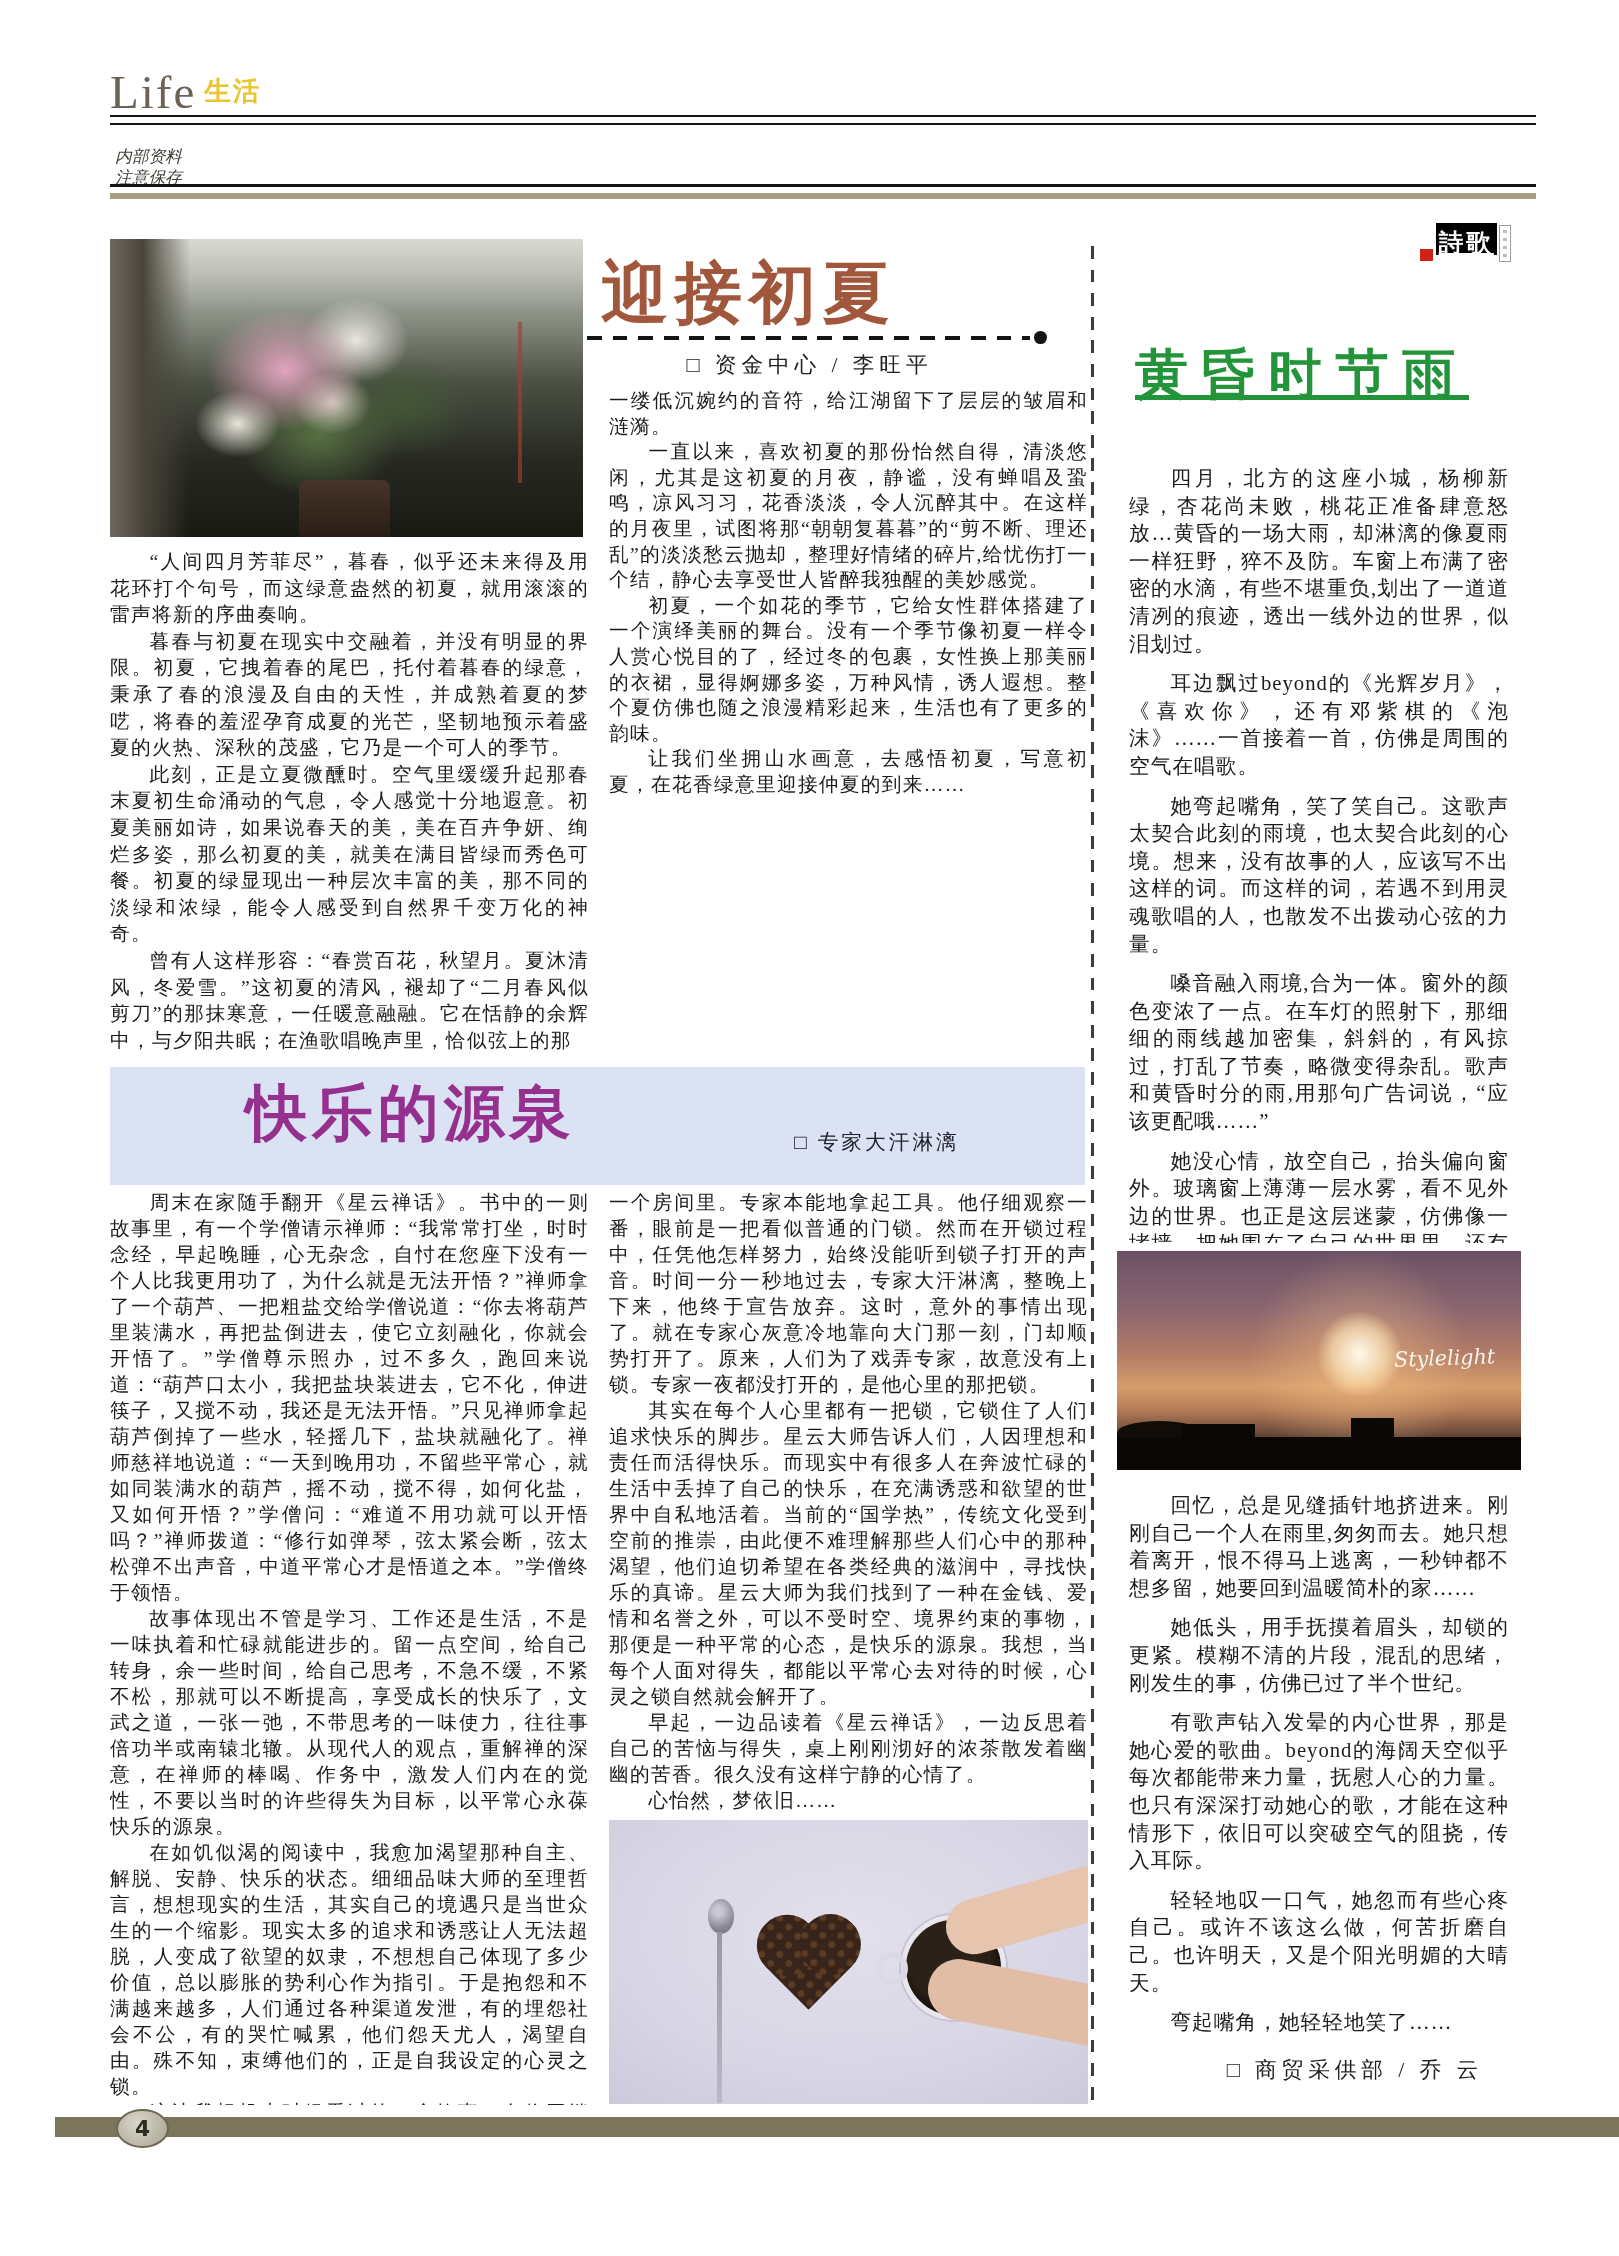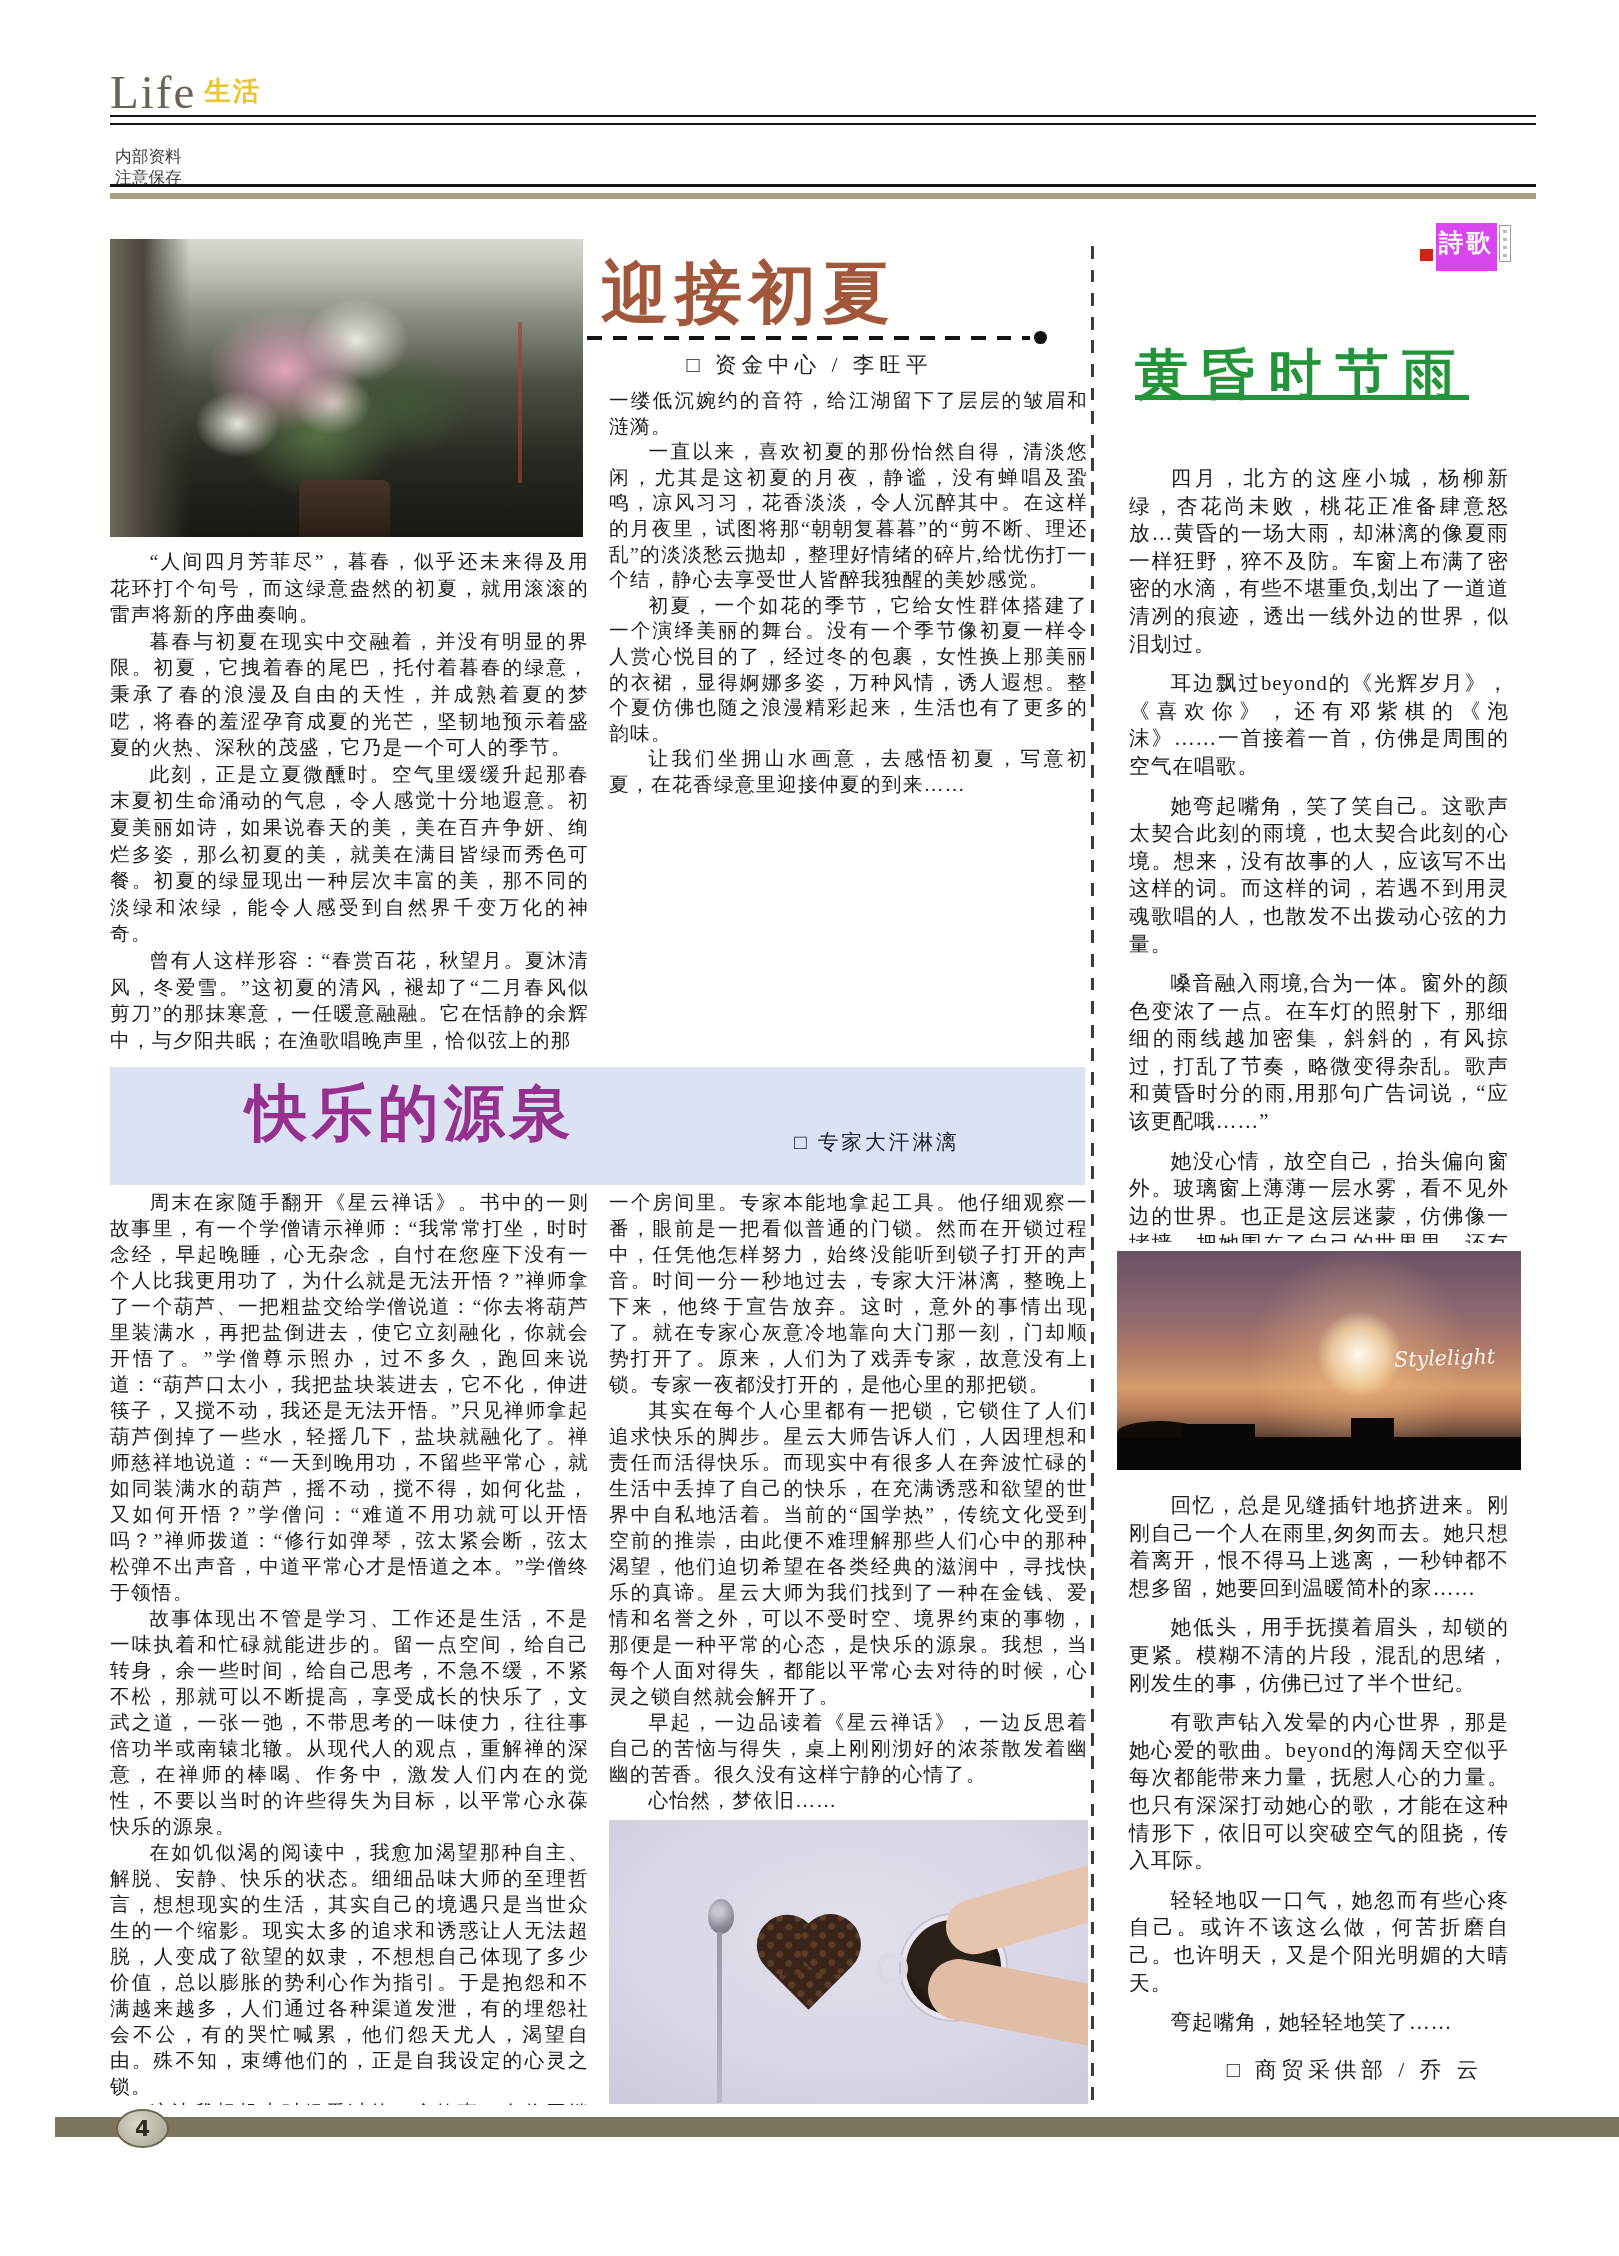--- a/index.html
+++ b/index.html
@@ -6,21 +6,21 @@
   .page {
     position:relative; width:1619px; height:2257px; margin:0 auto;
     background:#ffffff; overflow:hidden;
     font-family:"Liberation Serif","DejaVu Serif",serif; color:#1d1d1d;
   }
   
   .m-life { position:absolute; left:110px; top:65px; font-size:47px; color:#6b6355; letter-spacing:2px; }
   .m-zh   { font-size:26.6px; font-weight:bold; color:#e9c52f; margin-left:7.9px; vertical-align:7.9px; }
   .rule-double { position:absolute; left:110px; top:115px; width:1426px; height:5.9px;
                  border-top:2px solid #141414; border-bottom:2px solid #141414; }
-  .m-notice { position:absolute; left:115px; top:147px; font-size:16.7px;
+  .m-notice { position:absolute; left:115px; top:147px; font-style:italic; font-size:16.7px;
               line-height:20.7px; color:#3f3d35; }
   .m-notice span { display:block; }
   .rule-single { position:absolute; left:110px; top:184px; width:1426px; height:3px; background:#141414; }
   .rule-tan    { position:absolute; left:110px; top:193px; width:1426px; height:5.9px; background:#a89f82; }
 
   
   .v-divider { position:absolute; left:1091px; top:246px; width:3px; height:1856px;
                background:repeating-linear-gradient(180deg,#3c3c3c 0 12.8px,transparent 12.8px 23.6px); }
 
   
@@ -85,23 +85,23 @@
   .coffee-cup::before { content:""; position:absolute; left:-29.6px; top:31.5px; width:19.7px; height:21.7px;
                 border:6.9px solid #ddd8e5; border-radius:50%; }
   .hand-upper { position:absolute; right:-13.8px; top:65px; width:158px; height:55px; background:#e7c4ae;
                 border-radius:39px 9.9px 9.9px 39px; transform:rotate(-16deg); }
   .hand-lower { position:absolute; right:-13.8px; top:150px; width:175px; height:61px; background:#e2bda6;
                 border-radius:45px 11.8px 11.8px 45px; transform:rotate(11deg); }
 
   
   .badge { position:absolute; left:1420px; top:223px; width:91px; height:39px; }
   .badge-red { position:absolute; left:0; top:25.6px; width:12.8px; height:12.8px; background:#cf2317; }
-  .badge-box { position:absolute; left:15.8px; top:0; width:61px; height:48px; background:#d946ef;
+  .badge-box { position:absolute; left:15.8px; top:0; width:61px; height:32px; background:#000000;
                color:#fff; font-size:24.6px; font-weight:bold; text-align:center; line-height:39px;
-               letter-spacing:3px; }
+               letter-spacing:3px;text-decoration:underline; }
   .badge-side { position:absolute; left:79px; top:2px; width:9.9px; height:35px; border:1px solid #9a9a9a;
                 background:repeating-linear-gradient(180deg,#bbb 0 3px,transparent 3px 7.9px);
                 background-size:3.9px 100%; background-position:3px 3.9px; background-repeat:no-repeat; }
   .t-dusk { position:absolute; left:1135px; top:339px; font-size:53px; font-weight:bold; color:#23943a;
             letter-spacing:13.8px; font-family:"DejaVu Serif",serif;text-decoration:underline; }
   .poemcol { position:absolute; left:1117px; width:404px; text-align:justify; overflow:hidden;
              font-size:20.7px; line-height:27.6px; letter-spacing:1px; color:#1b1b1b; }
   .poemcol p { margin:12px; text-indent:2em; }
   .p-dusk-top { top:453px; height:790px; }
   .p-dusk-bottom { top:1480px; height:575px; }

